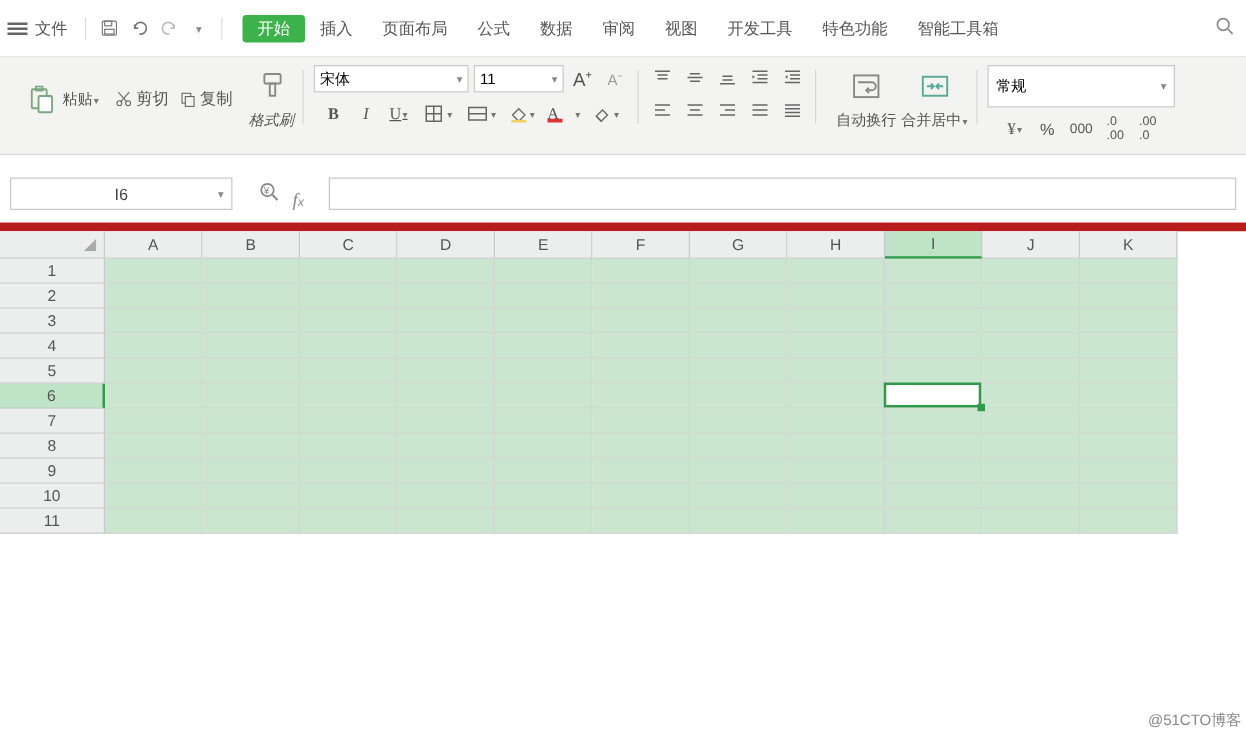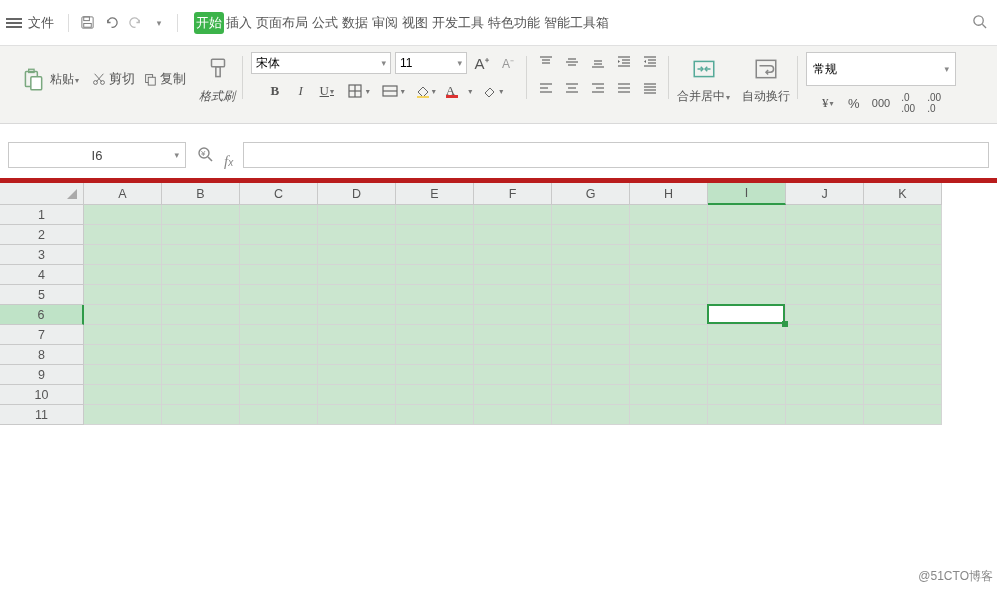--- a/index.html
+++ b/index.html
@@ -6,53 +6,53 @@
 body { background:#fff; width:997px; height:591px; overflow:hidden; position:relative; }
 
 
 .menubar { height:46px; background:#fff; border-bottom:1px solid #e0e0e0; display:flex; align-items:center; font-size:13px; color:#666; padding:0 6px; gap:4px;}
 .menubar .hamburger { width:16px; display:inline-flex; flex-direction:column; gap:2px; justify-content:center;}
 .menubar .hamburger span{ display:block; height:2px; background:#666;}
 .menubar .file-label{ margin:0 6px 0 2px; color:#555;}
 .menubar .sep{ width:1px; height:18px; background:#ddd; margin:0 4px;}
 .menubar .qicon{ width:20px; height:20px; display:inline-flex; align-items:center; justify-content:center; color:#888;}
 .menubar .tabs{ display:flex; gap:0; margin-left:8px;}
-.menubar .tab{ padding:0 2px; height:22px; line-height:22px; border-radius:3px; cursor:pointer; color:#555;}
+.menubar .tab{ padding:0 12px; height:22px; line-height:22px; border-radius:3px; cursor:pointer; color:#555;}
 .menubar .tab.active{ background:#3cb34a; color:#fff;}
 .menubar .search-right{ margin-left:auto; color:#888; font-size:15px; padding:0 4px;}
 
 
 .ribbon{ background:#f3f3f1; border-bottom:1px solid #d9d9d9; padding:6px 8px 2px 8px; display:flex; align-items:stretch; gap:0; height:78px;}
 .rgroup{ display:flex; flex-direction:column; align-items:center; padding:0 8px; position:relative;}
 .rgroup:after{ content:""; position:absolute; right:0; top:4px; bottom:22px; width:1px; background:#d6d6d4;}
 .rgroup.noborder:after{display:none;}
 .rrow{ display:flex; align-items:center; gap:4px;}
 .riconbtn{ min-width:22px; height:22px; display:inline-flex; align-items:center; justify-content:center; color:#555; font-size:13px; padding:0 3px; border-radius:2px; cursor:pointer;}
 .caption{ font-size:12px; color:#555; margin-top:2px;}
 .bigbtn{ width:34px; height:34px; display:flex; align-items:center; justify-content:center; border:1px solid transparent; border-radius:4px;}
 .bigbtn svg{width:26px;height:26px;}
 .dropdown-caret{ font-size:8px; color:#777; margin-left:1px;}
 
 .fontbox, .sizebox{ height:22px; border:1px solid #c9c9c9; background:#fff; font-size:12px; display:flex; align-items:center;}
-.fontbox{ width:140px; padding:0 4px; justify-content:space-between;}
+.fontbox{ width:124px; padding:0 4px; justify-content:space-between;}
 .sizebox{ width:72px; padding:0 4px; justify-content:space-between;}
 .fmt-select{ height:34px; width:150px; border:1px solid #c9c9c9; background:#fff; font-size:12px; display:flex; align-items:center; padding:0 6px; justify-content:space-between;}
 .caret{ font-size:9px; color:#888;}
 
 .serif{ font-family:"Times New Roman",serif;}
 .under{ text-decoration:underline;}
 .bold{ font-weight:bold;}
 .ital{ font-style:italic;}
 
 
 .sq{ width:20px; height:20px; display:inline-flex; align-items:center; justify-content:center;}
 .sq svg{ width:16px; height:16px; stroke:#666; fill:none; stroke-width:1.2;}
 
 
-.fxbar-wrap{ background:#fff; padding:16px 8px 8px 8px; display:flex; align-items:center; gap:10px; border-bottom:5px solid #b91c1c;}
+.fxbar-wrap{ background:#fff; padding:16px 8px 8px 8px; display:flex; align-items:center; gap:20px; border-bottom:7px solid #b91c1c;}
 .namebox{ width:178px; height:26px; border:1px solid #c9c9c9; background:#fff; display:flex; align-items:center; justify-content:center; position:relative; font-size:13px; color:#444;}
 .namebox .caret{ position:absolute; right:6px;}
 .fxicons{ display:flex; align-items:center; gap:10px; color:#888; font-size:15px;}
 .fxicons .fx{ font-style:italic; font-family:serif;margin-top:13px;}
 .formula-input{ flex:1; height:26px; border:1px solid #c9c9c9; background:#fff;}
 
 
 .sheet{ display:flex; flex-direction:column;}
 .colhdr-row{ display:flex; height:22px;}
 .corner{ width:84px; border-right:1px solid #c9c9c9; border-bottom:1px solid #c9c9c9; background:#eceeee; display:flex; align-items:center; justify-content:flex-end; padding-right:6px;}
@@ -306,39 +306,39 @@
             <line x1="2" y1="7" x2="14" y2="7"></line>
             <line x1="2" y1="10" x2="14" y2="10"></line>
             <line x1="2" y1="13" x2="14" y2="13"></line>
           </svg>
         </span>
     </div>
   </div>
 
   <div class="rgroup">
     <div class="rrow">
+      <div style="display:flex;flex-direction:column;align-items:center;margin-left:8px;">
+        <div class="bigbtn">
+          <svg viewBox="0 0 24 24">
+              <rect x="3" y="4" width="18" height="16" fill="none" stroke="#888" stroke-width="1.4"></rect>
+              <path d="M6 9 L16 9 A3 3 0 0 1 16 15 L12 15" fill="none" stroke="#888" stroke-width="1.4"></path>
+              <path d="M14 13 L12 15 L14 17" fill="none" stroke="#888" stroke-width="1.4"></path>
+            </svg>
+        </div>
+        <div class="caption">自动换行</div>
+      </div>
       <div style="display:flex;flex-direction:column;align-items:center;">
         <div class="bigbtn">
           <svg viewBox="0 0 24 24">
               <rect x="3" y="5" width="18" height="14" fill="none" stroke="#5a9" stroke-width="1.4"></rect>
               <path d="M6 12 L10 12 M14 12 L18 12" stroke="#5a9" stroke-width="1.4"></path>
               <path d="M9 10 L11 12 L9 14 M15 10 L13 12 L15 14" fill="none" stroke="#5a9" stroke-width="1.4"></path>
             </svg>
         </div>
         <div class="caption"><span>合并居中</span><span class="dropdown-caret">▾</span></div>
-      </div>
-      <div style="display:flex;flex-direction:column;align-items:center;margin-left:8px;">
-        <div class="bigbtn">
-          <svg viewBox="0 0 24 24">
-              <rect x="3" y="4" width="18" height="16" fill="none" stroke="#888" stroke-width="1.4"></rect>
-              <path d="M6 9 L16 9 A3 3 0 0 1 16 15 L12 15" fill="none" stroke="#888" stroke-width="1.4"></path>
-              <path d="M14 13 L12 15 L14 17" fill="none" stroke="#888" stroke-width="1.4"></path>
-            </svg>
-        </div>
-        <div class="caption">自动换行</div>
       </div>
     </div>
   </div>
 
   <div class="rgroup noborder">
     <div class="rrow" style="margin-bottom:6px;">
       <div class="fmt-select">
           <span>常规</span>
           <span class="caret">▾</span>
         </div>

